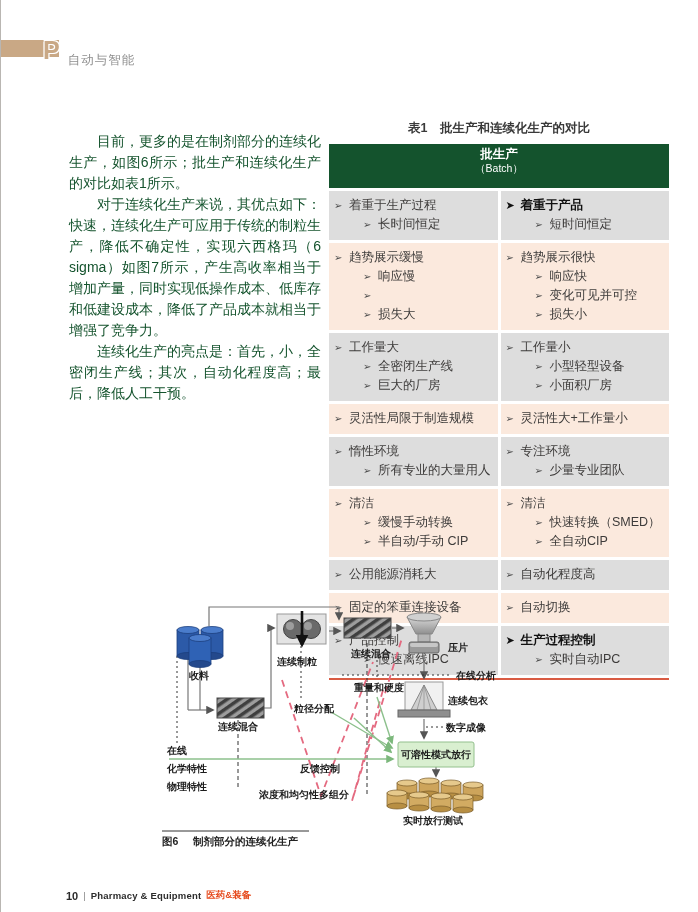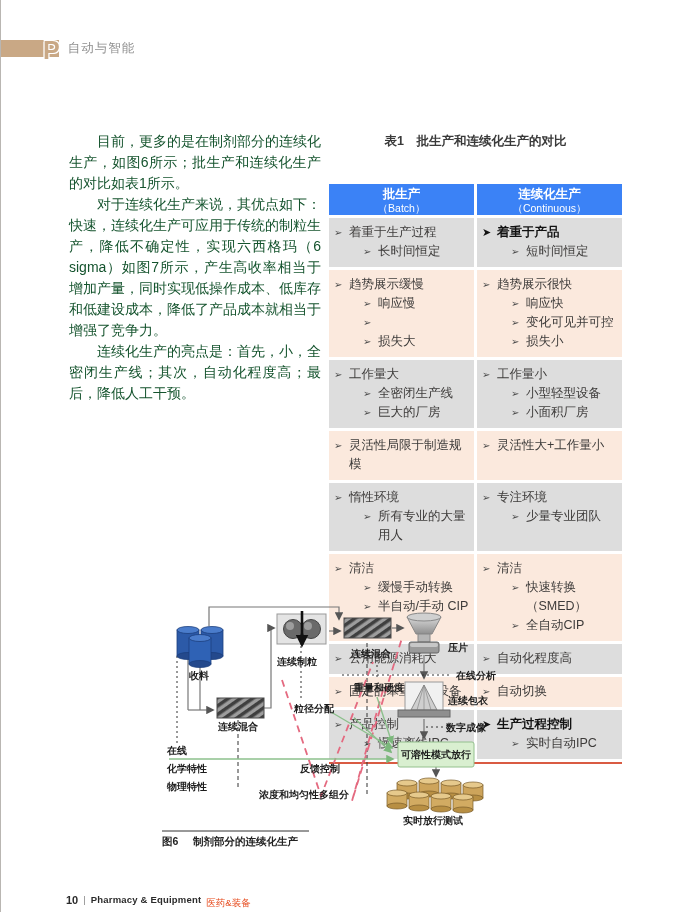--- a/index.html
+++ b/index.html
@@ -9,32 +9,32 @@
     border-left:1px solid #b9b6b2;
     font-family:"Liberation Sans","DejaVu Sans",sans-serif;
   }
   
   .hdr{position:absolute;left:0;top:40px;height:26px;display:flex;align-items:flex-start;}
   .hdr-bar{width:58px;height:17px;background:#c9a885;}
   .hdr-p{
     margin-left:-16px;margin-top:-2px;font-size:25px;line-height:25px;font-weight:bold;color:#c9a885;
     text-shadow:-1px -1px 0 #fff,1px -1px 0 #fff,-1px 1px 0 #fff,1px 1px 0 #fff;
   }
-  .hdr-label{margin-left:8px;margin-top:0;font-size:12.5px;color:#8f8f8f;letter-spacing:1px;}
+  .hdr-label{margin-left:8px;margin-top:12px;font-size:12.5px;color:#8f8f8f;letter-spacing:1px;}
   
   .left-col{position:absolute;left:68px;top:131px;width:252px;color:#14532d;}
   .left-col p{
     margin:0;font-size:14px;line-height:21px;text-align:justify;text-indent:2em;
   }
   
-  .right-col{position:absolute;left:328px;top:133px;width:293px;}
+  .right-col{position:absolute;left:328px;top:120px;width:340px;}
   .tbl-title{font-size:12.5px;font-weight:bold;color:#3a3a3a;text-align:center;margin-bottom:7px;}
   .cmp-head{display:flex;gap:3px;margin-bottom:3px;}
   .cmp-head .hcell{
-    flex:1;background:#3b82f6;color:#ffffff;text-align:center;padding:3px 0 0 0;margin-top:27px;
+    flex:1;background:#14532d;color:#ffffff;text-align:center;padding:3px 0 13px 0;
   }
   .hcell .cn{font-size:12.5px;font-weight:bold;line-height:15px;}
   .hcell .en{font-size:10.5px;line-height:13px;}
   .trow{display:flex;gap:3px;margin-bottom:3px;}
   .tcell{flex:1;padding:5px 4px 6px 5px;}
   .tcell.gray{background:#dddddd;}
   .tcell.peach{background:#fbe9dd;}
   .titem{display:flex;font-size:12.5px;line-height:19px;color:#3d3b3a;}
   .titem .marker{width:15px;flex:0 0 15px;font-size:10px;color:#4a4a4a;}
   .titem.sub{padding-left:29px;}
@@ -44,21 +44,21 @@
   
   .fig{position:absolute;left:148px;top:598px;width:500px;height:256px;}
   .fig svg{display:block;}
   .dlabel{font-size:10px;font-weight:bold;fill:#1c1c1c;}
   .caption{font-size:10.5px;font-weight:bold;fill:#222;}
   
   .ftr{position:absolute;left:65px;top:889px;display:flex;align-items:center;font-size:9.5px;color:#2b2b2b;}
   .ftr .num{font-weight:bold;font-size:11px;}
   .ftr .sep{margin:0 5px;color:#888;}
   .ftr .jen{font-weight:bold;letter-spacing:0.2px;}
-  .ftr .jcn{font-weight:normal;margin-left:5px;margin-top:8px;}
+  .ftr .jcn{font-weight:bold;margin-left:5px;}
 </style>
 </head>
 <body>
 
 <div class="page">
 
   <div class="hdr">
     <div class="hdr-bar"></div>
     <span class="hdr-p">P</span>
     <span class="hdr-label">自动与智能</span>
@@ -70,24 +70,20 @@
     <p>连续化生产的亮点是：首先，小，全密闭生产线；其次，自动化程度高；最后，降低人工干预。</p>
   </div>
 
   <div class="right-col">
     <div class="tbl-title">表1　批生产和连续化生产的对比</div>
     <div class="cmp-table">
       <div class="cmp-head">
         <div class="hcell">
           <div class="cn">批生产</div>
           <div class="en">（Batch）</div>
-        </div>
-        <div class="hcell">
-          <div class="cn">连续化生产</div>
-          <div class="en">（Continuous）</div>
         </div>
       </div>
       <div id="cmp-rows">
           <div class="trow">
             <div class="tcell gray">
               <div class="titem">
                 <span class="marker">➢</span>
                 <span>着重于生产过程</span>
               </div>
               <div class="titem sub">

